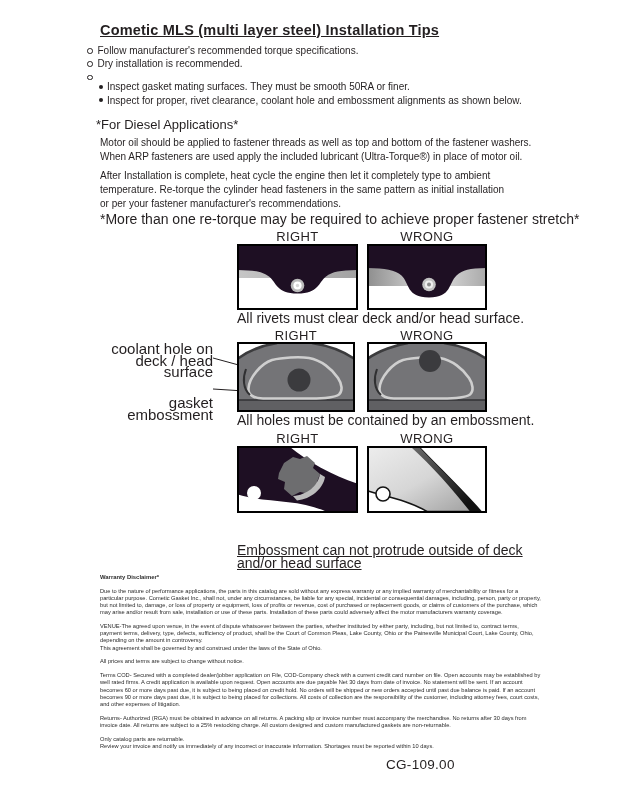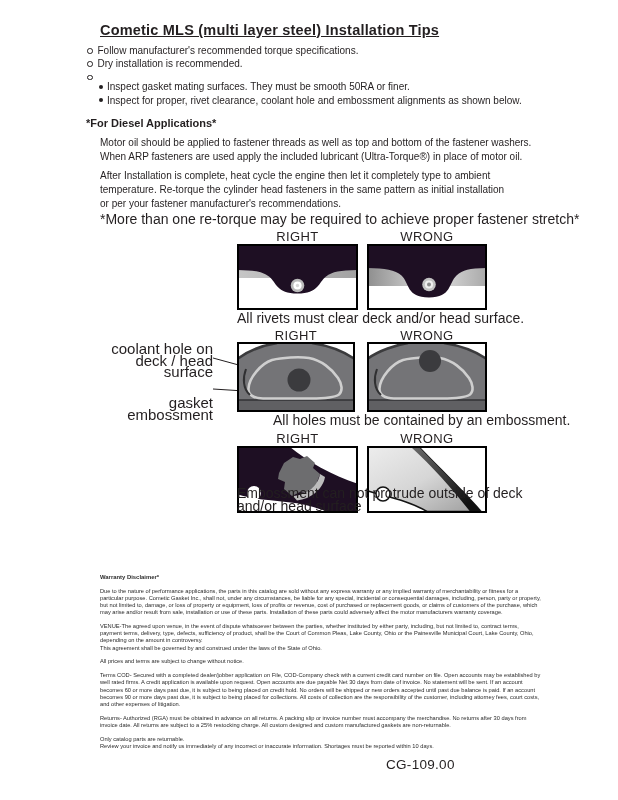--- a/index.html
+++ b/index.html
@@ -19,21 +19,21 @@
   .b-row.sub { margin-left:12px; }
   .o-marker {
     flex:0 0 auto; width:3.5px; height:3.5px; border:1px solid #231f20;
     border-radius:50%; margin:4px 5px 0 0;
   }
   .f-marker {
     flex:0 0 auto; width:4px; height:4px; background:#231f20;
     border-radius:50%; margin:4.5px 4px 0 0;
   }
 
-  .diesel-heading { left:86px; top:117px; font-size:11px; font-weight:bold; }
+  .diesel-heading { left:96px; top:117px; font-size:13px; font-weight:normal; }
   .para { font-size:10px; line-height:13.8px; }
   .p1 { left:100px; top:136px; }
   .p2 { left:100px; top:169px; }
   .note { left:100px; top:211px; font-size:14px; }
 
   .dg-label { font-size:13px; letter-spacing:0.4px; text-align:center; width:121px; }
   .dg-caption { font-size:14px; line-height:12.5px; }
   .ann { font-size:15px; line-height:11.5px; text-align:right; width:118px; }
 
   .legal { left:100px; top:574px; width:441px; font-size:5.7px; line-height:7.1px; color:#2b2b2b; }
@@ -161,21 +161,21 @@
     <path d="M41,1 C29,3 12,8.5 1,16.5" stroke="#3b3b3d" stroke-width="2.6" fill="none"></path>
     <path d="M77,1 C90,3 107,8.5 119,16.5" stroke="#3b3b3d" stroke-width="2.6" fill="none"></path>
     <rect x="1" y="58" width="118" height="11" fill="#606063"></rect>
     <line x1="1" y1="58" x2="119" y2="58" stroke="#323234" stroke-width="1.6"></line>
     <path d="M36,18 C46,15.5 63,14.5 73,16 C85,18 96,27 102,36 C106,42 107,49 103,52.5 C98,56 87,56.5 75,56.5 L27,56.5 C18,56.5 12,53 12.5,46.5 C13,36 25,21.5 36,18 Z" stroke="#cfcfcf" stroke-width="2.6" fill="none"></path>
     <path d="M10,27 C6.5,36 7,47 14,53" stroke="#303032" stroke-width="2" fill="none"></path>
     <circle cx="63" cy="19" r="11" fill="#3b3b3e"></circle>
     <rect x="1" y="1" width="118" height="68" fill="none" stroke="#000000" stroke-width="2"></rect>
   </svg>
 
-  <div class="abs dg-caption nowrap" style="left:237px; top:414px;margin-left:36px;">All holes must be contained by an embossment.</div>
+  <div class="abs dg-caption nowrap" style="left:237px; top:414px;">All holes must be contained by an embossment.</div>
 
   <div class="abs dg-label" style="left:237px; top:431px;">RIGHT</div>
   <div class="abs dg-label" style="left:367px; top:431px; width:120px;">WRONG</div>
 
   <svg class="abs" style="left:237px; top:446px;" width="121" height="67" viewBox="0 0 121 67">
     <rect x="1" y="1" width="119" height="65" fill="#ffffff"></rect>
     <path d="M1,1 L53,1 C70,15 96,30 120,37.5 L120,66 L90,66 C62,52.5 27,57 1,48.5 Z" fill="#1e0f23"></path>
     <path d="M42,27 L47,17 L56,11 L63,13 L70,10 L78,17 L76,22 L83,28 L80,36 L83,42 L73,48 L63,46 L55,50 L47,43 L48,36 L41,33 Z" fill="#6d6d6f"></path>
     <path d="M83,28 C81,40 70,49 56,50 L60,54.5 C74,53 86,43 88,31 Z" fill="#bcbcbc"></path>
     <circle cx="17" cy="47" r="7" fill="#ffffff"></circle>
@@ -194,21 +194,21 @@
           <stop offset="1" stop-color="#111111"></stop>
       </linearGradient>
     </defs>
     <rect x="1" y="1" width="118" height="65" fill="#ffffff"></rect>
     <path d="M1,1 L52,1 C70,20 96,45 114,65.5 L60,65.5 C42,54.5 19,50.5 1,45 Z" fill="url(#d3sg)" stroke="#141414" stroke-width="1.6"></path>
     <path d="M52,1 C70,20 96,45 114,65.5 L103,65.5 C87,45 65,20 44,1 Z" fill="url(#d3dg)"></path>
     <circle cx="16" cy="48" r="7" fill="#ffffff" stroke="#141414" stroke-width="1.6"></circle>
     <rect x="1" y="1" width="118" height="65" fill="none" stroke="#000000" stroke-width="2"></rect>
   </svg>
 
-  <div class="abs dg-caption" style="left:237px; top:487px; width:280px;">
+  <div class="abs dg-caption" style="left:237px; top:544px; width:280px;text-decoration:underline;">
     <div class="nowrap">Embossment can not protrude outside of deck</div>
     <div class="nowrap">and/or head surface</div>
   </div>
 
   <div class="abs legal">
     <div class="legal-heading">Warranty Disclaimer*</div>
     <p>Due to the nature of performance applications, the parts in this catalog are sold without any express warranty or any implied warranty of merchantability or fitness for a particular purpose.  Cometic Gasket Inc., shall not, under any circumstances, be liable for any special, incidental or consequential damages, including, person, party or property, but not limited to, damage, or loss of property or equipment, loss of profits or revenue, cost of purchased or replacement goods, or claims of customers of the purchase, which may arise and/or result from sale, installation or use of these parts.  Installation of these parts could adversely affect the motor manufacturers warranty coverage.</p>
     <div class="pblock">
       <div>VENUE-The agreed upon venue, in the event of dispute whatsoever between the parties, whether instituted by either party, including, but not limited to, contract terms, payment terms, delivery, type, defects, sufficiency of product, shall be the Court of Common Pleas, Lake County, Ohio or the Painesville Municipal Court, Lake County, Ohio, depending on the amount in controversy.</div>
       <div>This agreement shall be governed by and construed under the laws of the State of Ohio.</div>

